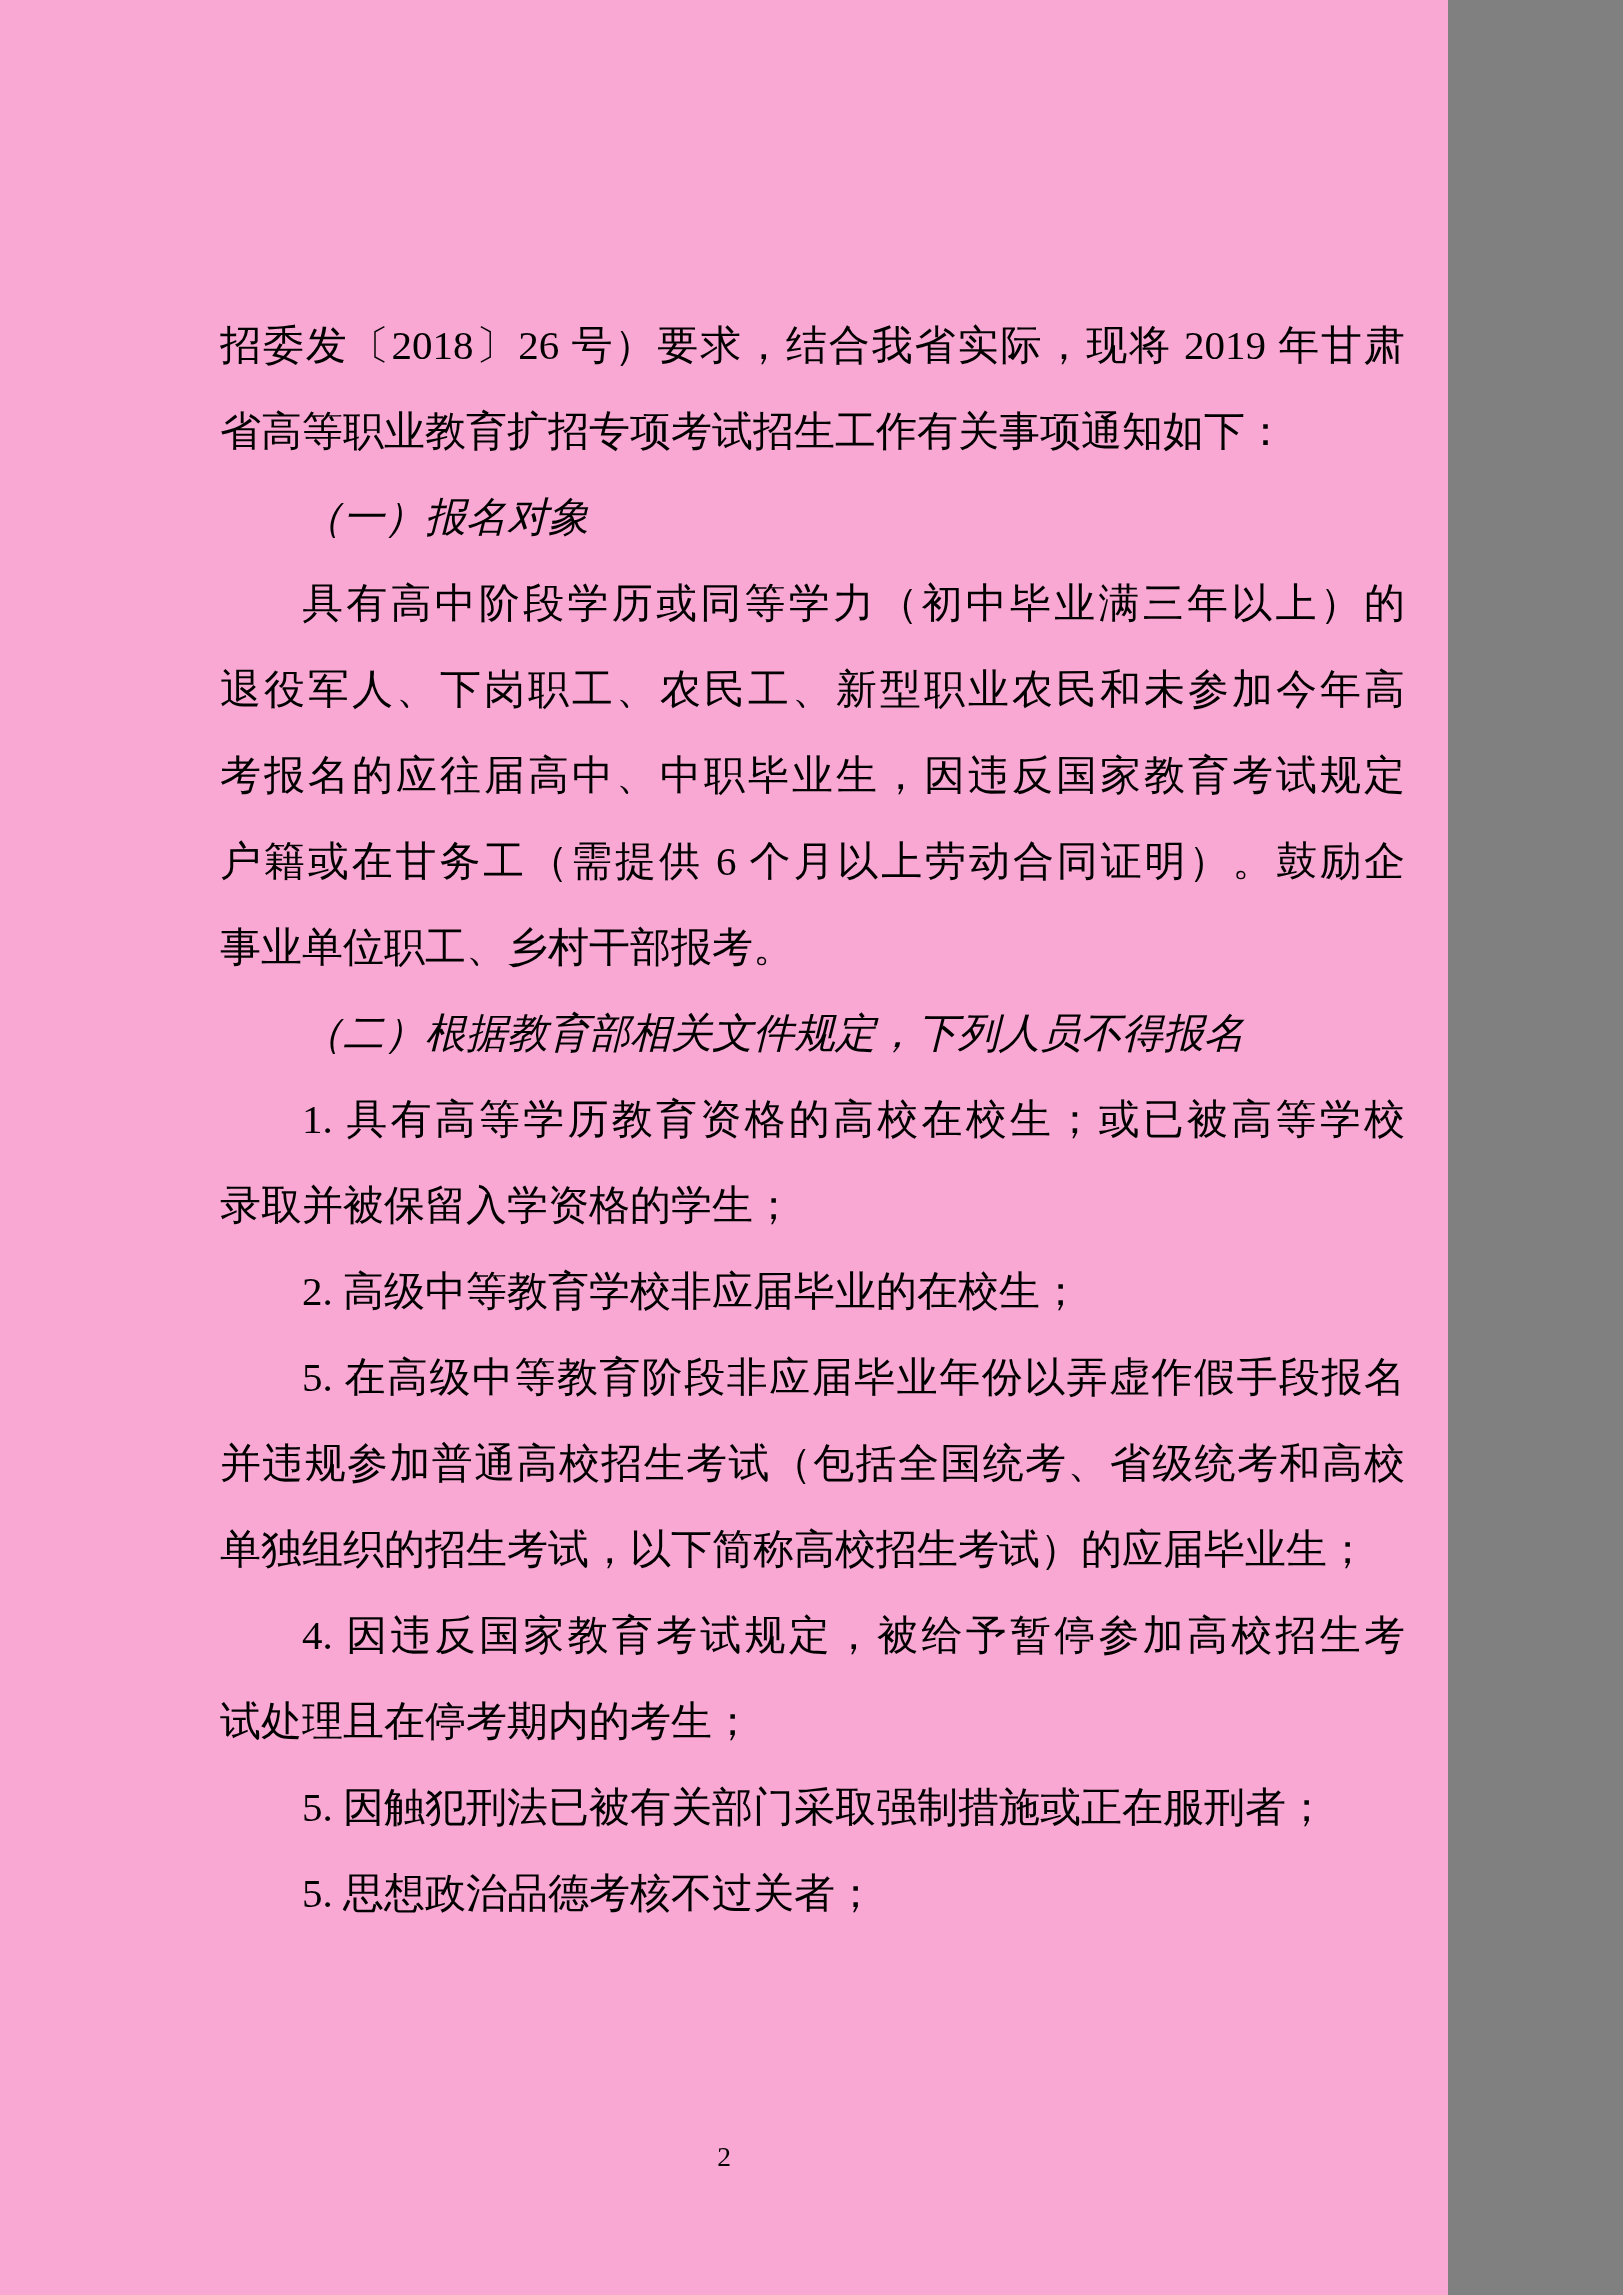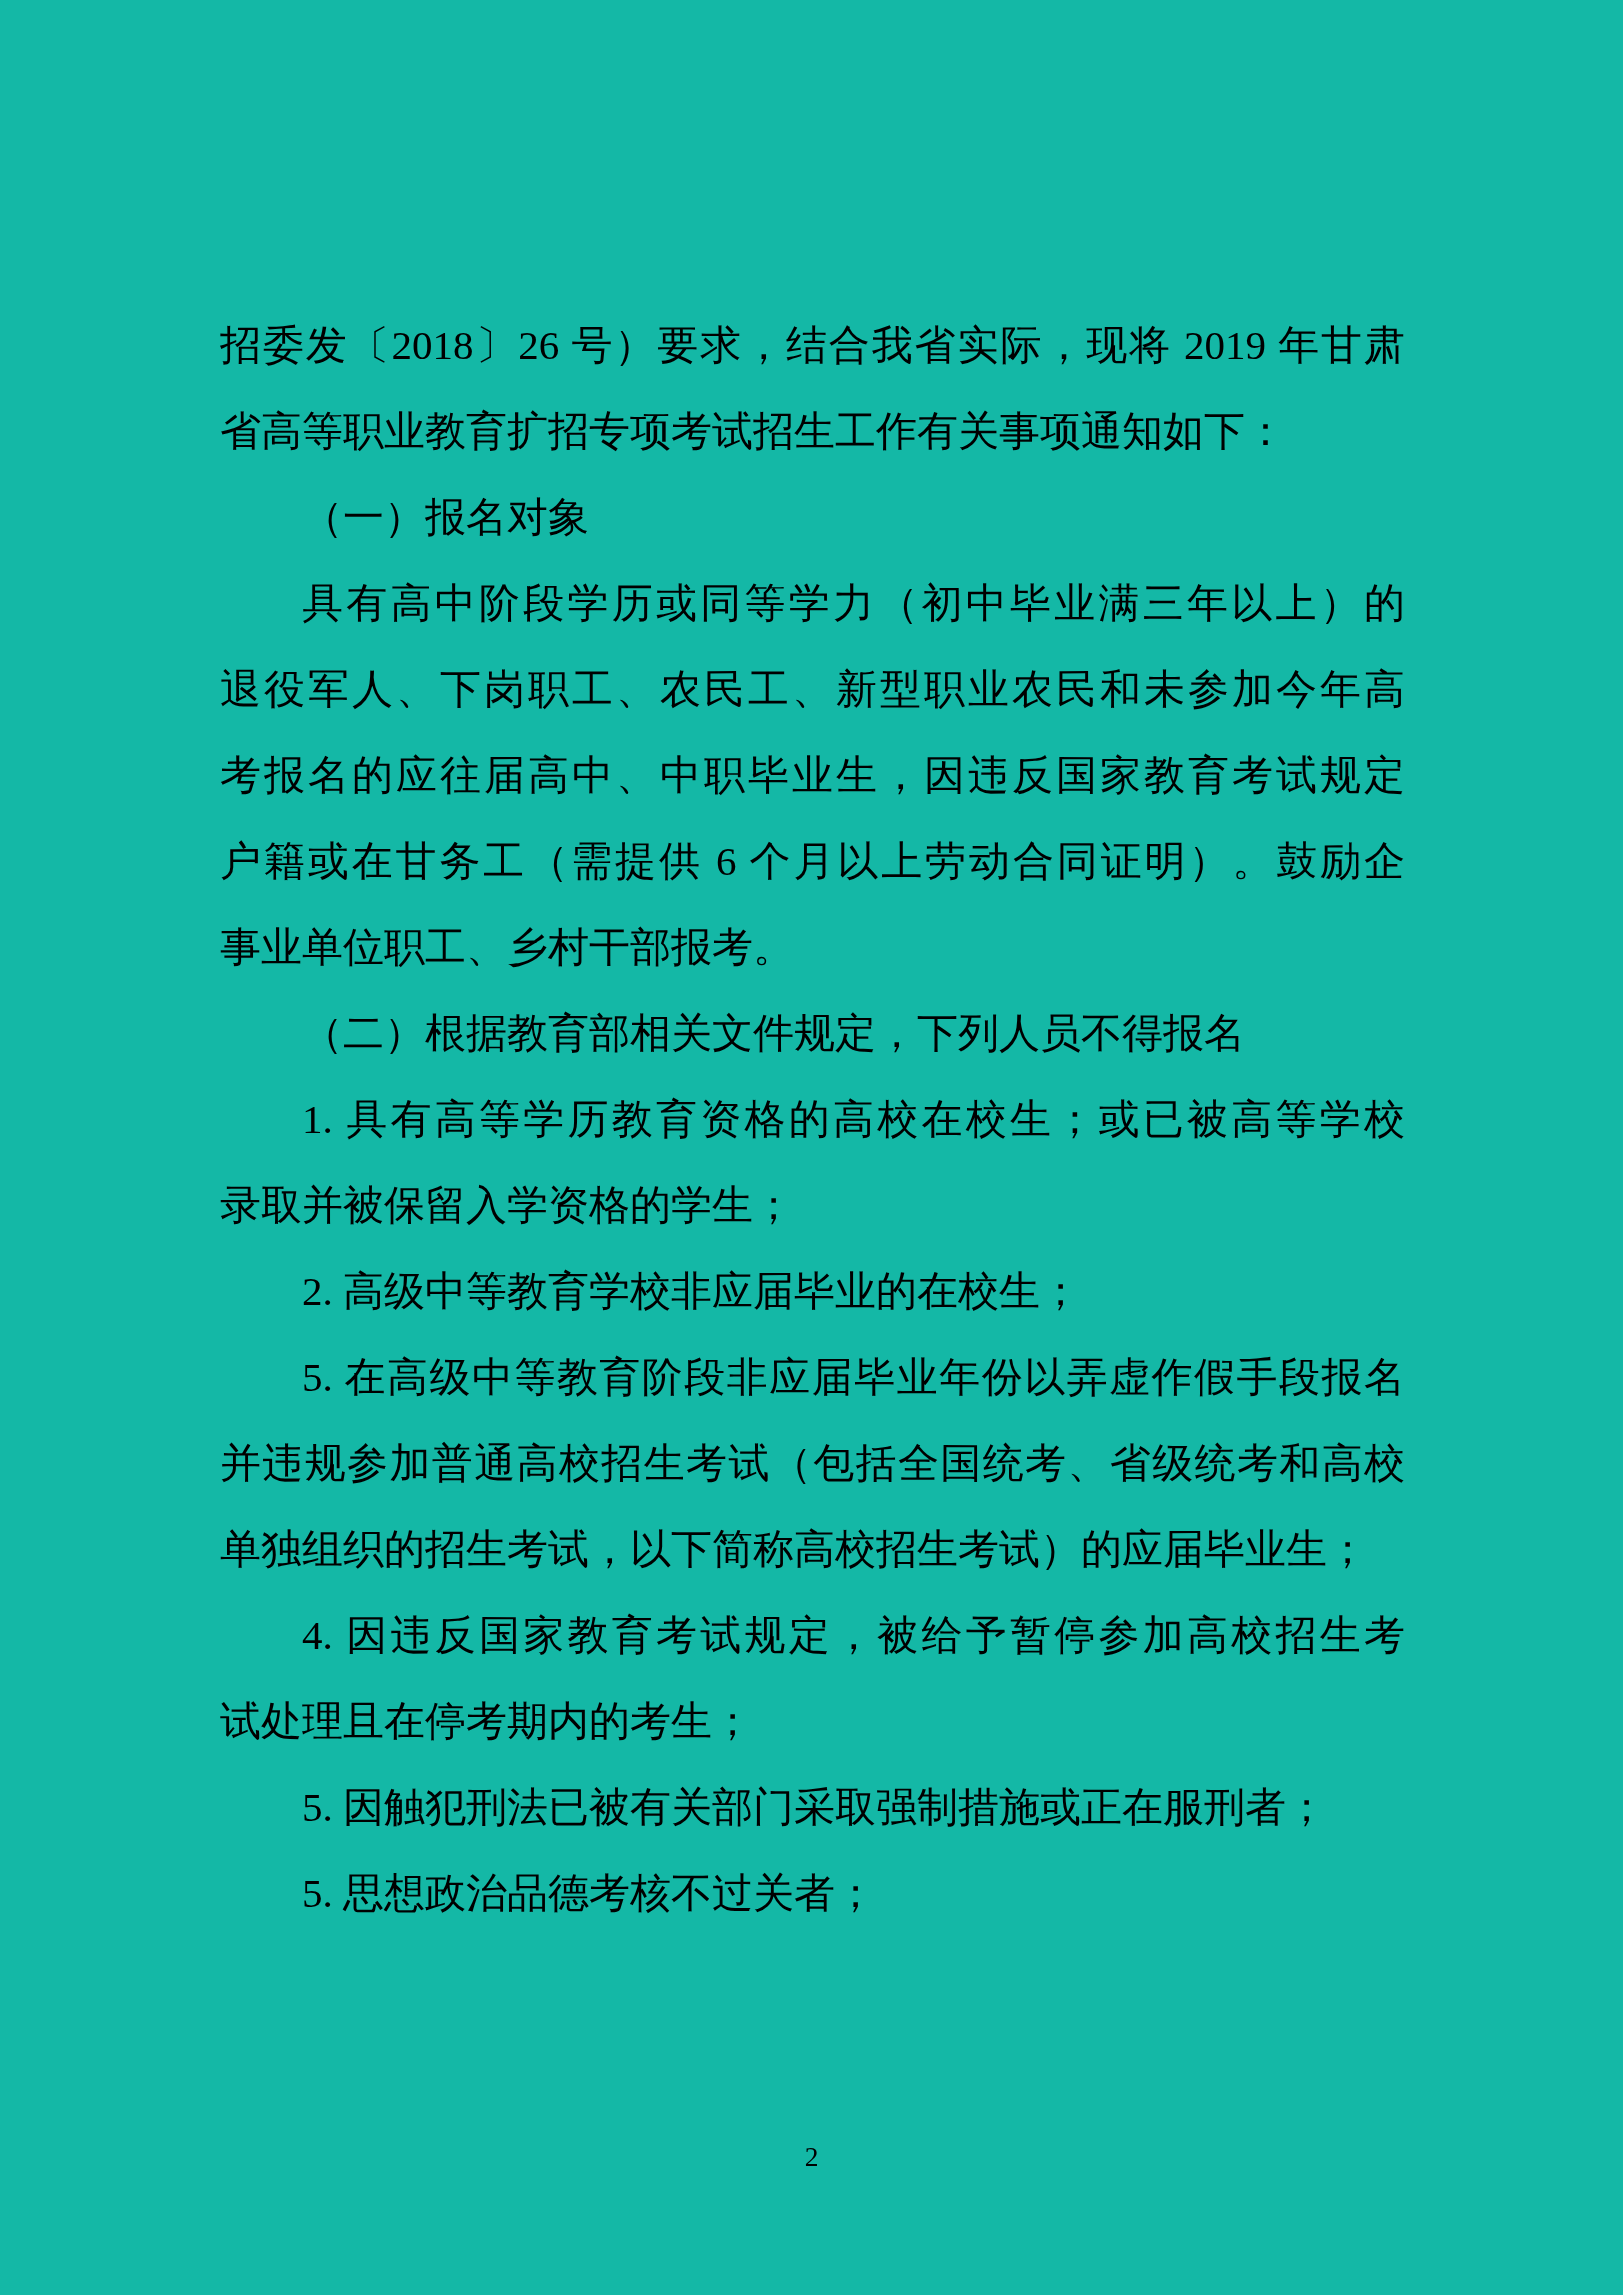--- a/index.html
+++ b/index.html
@@ -2,23 +2,23 @@
 <html style="font-size:10.5px"><head>
 <meta charset="utf-8">
 <style>
   html, body {
     margin: 0;
     padding: 0;
     background: #808080;
   }
   .page {
     position: relative;
-    width: 1623px;
+    width: 1448px;
     height: 2295px;
-    background: #14b8a6;
+    background: #f9a8d4;
     color: #000000;
     font-family: "Liberation Serif", serif;
     overflow: hidden;
   }
   .content {
     position: absolute;
     left: 220px;
     top: 302px;
     width: 1185px;
   }
@@ -33,20 +33,21 @@
   }
   .line.justify {
     text-align: justify;
     text-align-last: justify;
   }
   .line.heading-bold {
     font-family: "Liberation Sans", sans-serif;
     font-weight: 700;
   }
   .line.heading-kai {
+    font-style: italic;
   }
   .page-number {
     position: absolute;
     left: 0;
     top: 2136px;
     width: 100%;
     text-align: center;
     font-size: 27.5px;
     line-height: 42px;
   }

